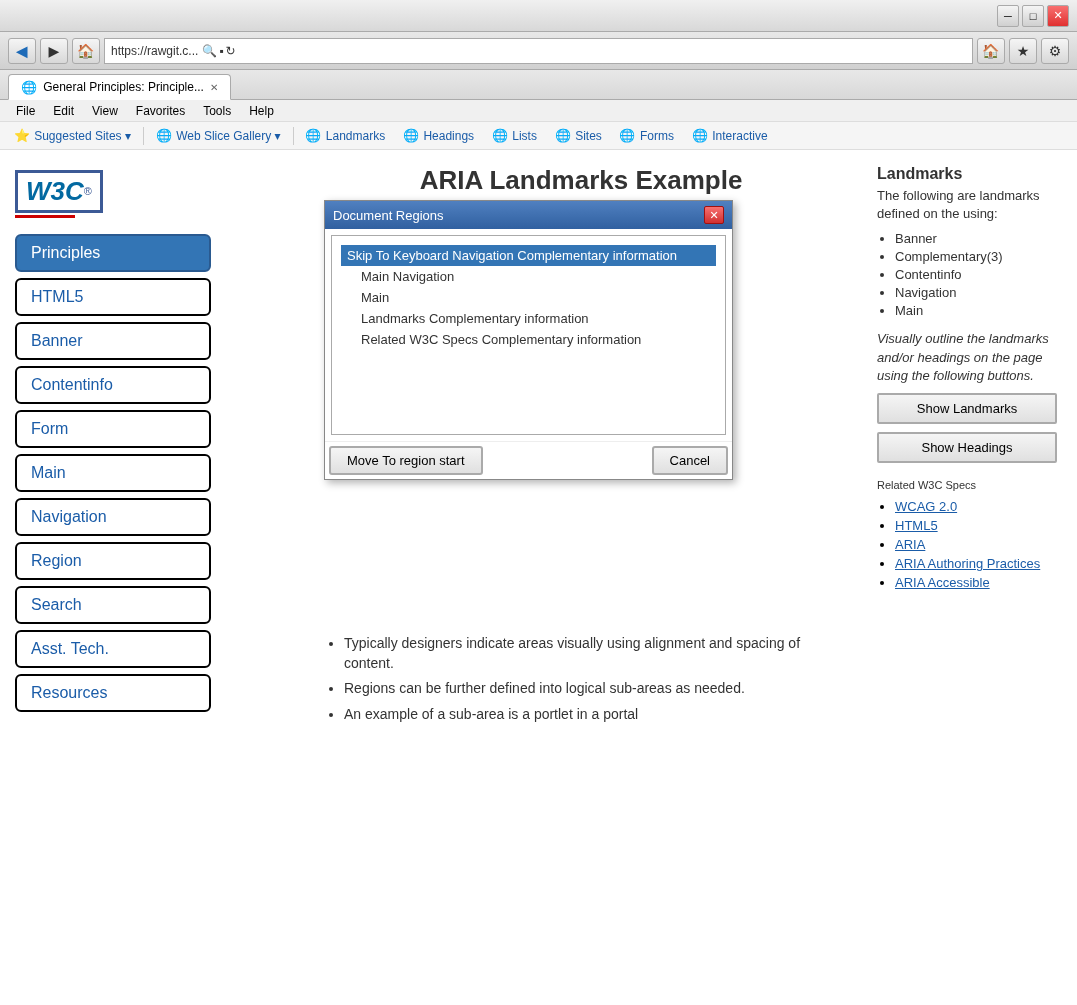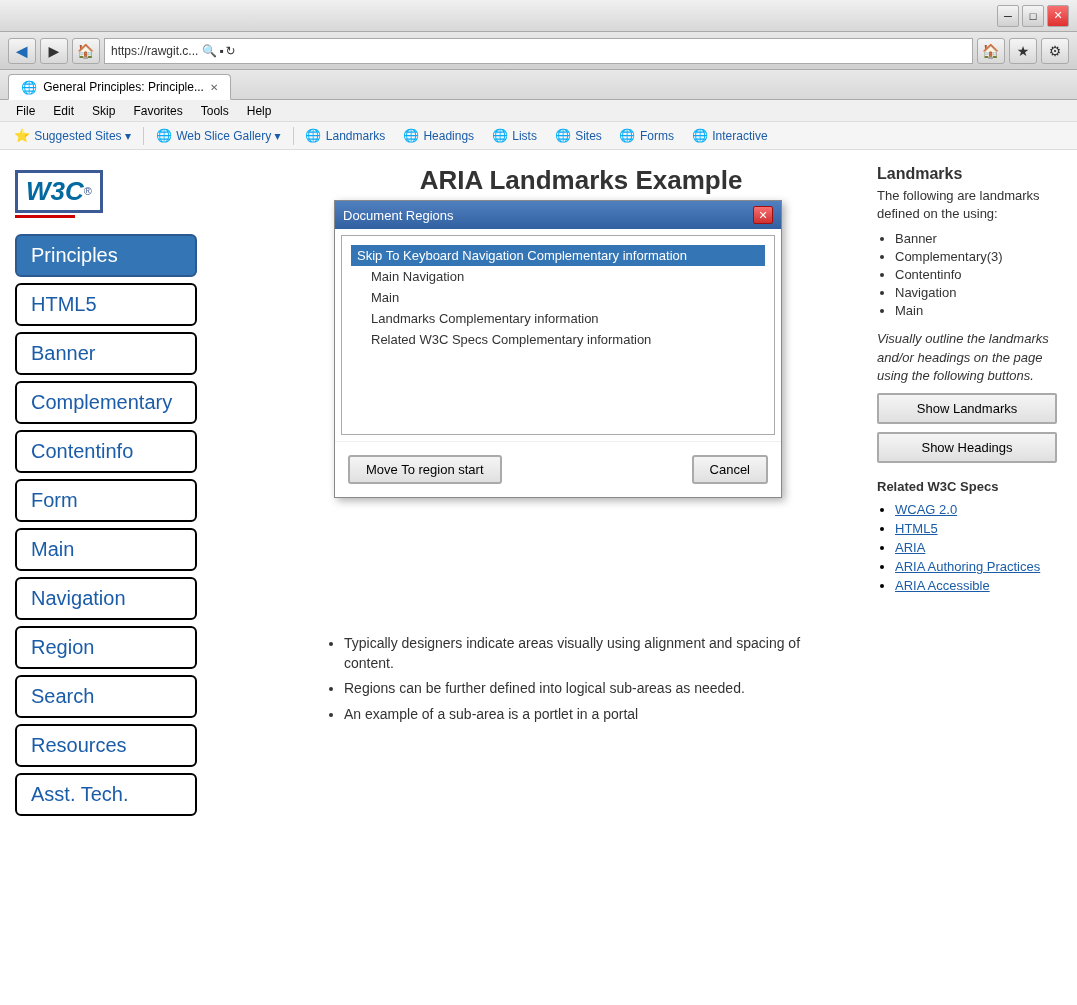--- a/index.html
+++ b/index.html
@@ -125,27 +125,27 @@
     }
 
     
     .sidebar {
       width: 300px;
       padding: 20px 15px;
       background: #fff;
     }
     .sidebar-nav { display: flex; flex-direction: column; gap: 6px; }
     .sidebar-btn {
-      width: 182px;
+      width: 196px;
       padding: 8px 14px;
       border: 2px solid #000000;
       border-radius: 6px;
       background: white;
       color: #1a5ca8;
-      font-size: 20px;
+      font-size: 16px;
       cursor: pointer;
       text-align: left;
     }
     .sidebar-btn.active {
       background: #3375b5;
       color: white;
       border-color: #2a5a90;
     }
 
     
@@ -180,31 +180,31 @@
       padding: 6px 10px;
       margin-bottom: 8px;
       border: 2px solid #aaa;
       background: linear-gradient(to bottom, #f5f5f5, #e0e0e0);
       cursor: pointer;
       font-size: 13px;
       text-align: center;
       border-radius: 2px;
     }
 
-    .related-section h3 { font-size: 13px; font-weight: bold; color: #333; margin-bottom: 8px; }
+    .related-section h3 { font-size: 11px; font-weight: normal; color: #333; margin-bottom: 8px; }
     .related-list { list-style: disc; padding-left: 18px; }
     .related-list li { margin-bottom: 4px; }
     .related-list a { color: #1a5ca8; text-decoration: underline; font-size: 13px; }
 
     
     .dialog-overlay {
       position: absolute;
       top: 50px;
-      left: 34px;
-      width: 448px;
+      left: 24px;
+      width: 409px;
       background: white;
       border: 1px solid #888;
       box-shadow: 3px 3px 8px rgba(0,0,0,0.3);
       z-index: 100;
     }
     .dialog-titlebar {
       background: linear-gradient(to bottom, #5080c0, #3060a0);
       color: white;
       padding: 5px 8px;
       display: flex;
@@ -239,21 +239,21 @@
       color: #333;
     }
     .dialog-list-item.selected {
       background: #3375b5;
       color: white;
     }
     .dialog-list-item.indent1 { padding-left: 20px; }
     .dialog-footer {
       display: flex;
       justify-content: space-between;
-      padding: 13px;
+      padding: 4px;
       border-top: 1px solid #eee;
     }
     .dialog-action-btn {
       padding: 5px 16px;
       border: 2px solid #aaa;
       background: linear-gradient(to bottom, #f5f5f5, #e0e0e0);
       font-size: 13px;
       cursor: pointer;
       border-radius: 3px;
     }
@@ -295,21 +295,21 @@
   <div class="tab active">
     <span class="tab-icon">🌐</span>
     <span>General Principles: Principle...</span>
     <span class="tab-close">✕</span>
   </div>
 </div>
 
 <div class="menubar">
   <span class="menu-item">File</span>
   <span class="menu-item">Edit</span>
-  <span class="menu-item">Skip</span>
+  <span class="menu-item">View</span>
   <span class="menu-item">Favorites</span>
   <span class="menu-item">Tools</span>
   <span class="menu-item">Help</span>
 </div>
 
 <div class="favorites-bar">
   <span class="fav-item">
     <span class="fav-icon">⭐</span>
     <span>Suggested Sites ▾</span>
   </span>
@@ -351,29 +351,28 @@
     <div style="margin-bottom:16px;">
       <div style="display:inline-block; border:3px solid #3c5a96; padding:3px 8px;">
         <span style="font-size:26px; font-weight:bold; color:#0369a1; font-style:italic;">W3C</span><sup style="font-size:11px; color:#3c5a96;">®</sup>
       </div>
       <div style="width:60px; height:3px; background:#c00; margin-top:2px;"></div>
     </div>
     <div class="sidebar-nav">
       <button class="sidebar-btn active">Principles</button>
       <button class="sidebar-btn">HTML5</button>
       <button class="sidebar-btn">Banner</button>
-      <button class="sidebar-btn">Complementary</button>
       <button class="sidebar-btn">Contentinfo</button>
       <button class="sidebar-btn">Form</button>
       <button class="sidebar-btn">Main</button>
       <button class="sidebar-btn">Navigation</button>
       <button class="sidebar-btn">Region</button>
       <button class="sidebar-btn">Search</button>
+      <button class="sidebar-btn">Asst. Tech.</button>
       <button class="sidebar-btn">Resources</button>
-      <button class="sidebar-btn">Asst. Tech.</button>
     </div>
   </div>
 
   <div class="main-area">
     <h1 class="page-title">ARIA Landmarks Example</h1>
 
     <div class="dialog-overlay">
       <div class="dialog-titlebar">
         <span>Document Regions</span>
         <button class="dialog-close-btn">✕</button>

